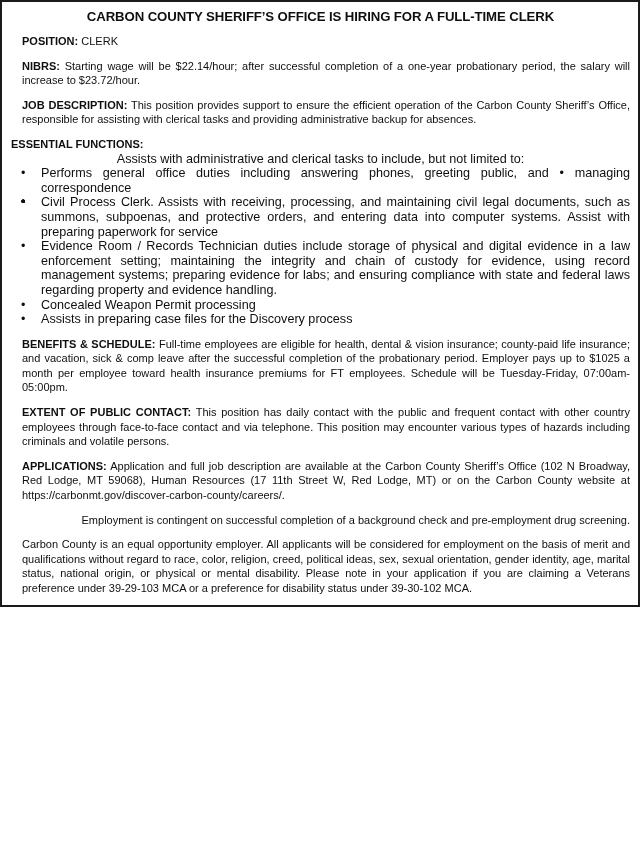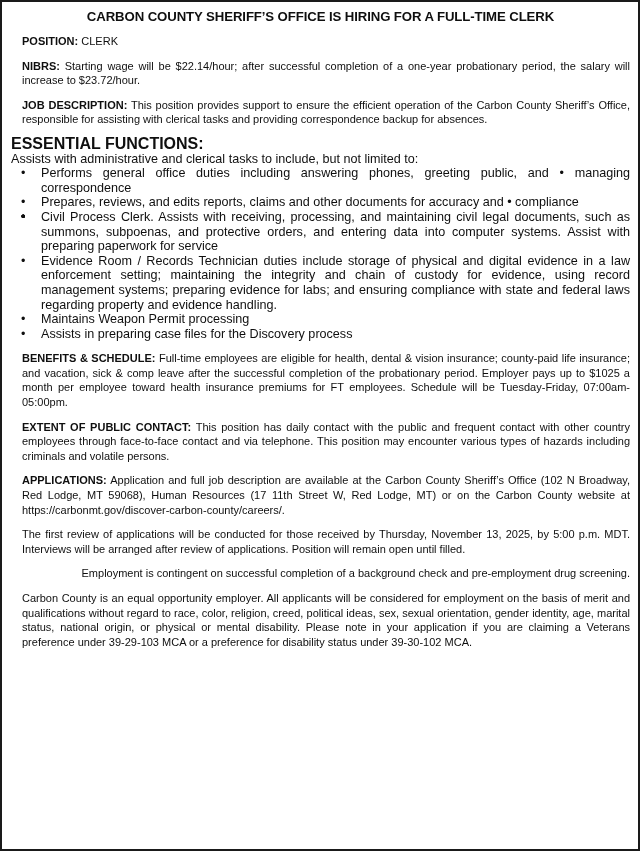--- a/index.html
+++ b/index.html
@@ -10,21 +10,21 @@
   body {
     width: 640px;
     height: 851px;
     font-family: "Liberation Sans", sans-serif;
     color: #0f0f0f;
     -webkit-font-smoothing: antialiased;
   }
   .ad-frame {
     box-sizing: border-box;
     width: 640px;
-    height: 851px;
+    height: 607px;
     border: 2px solid #1a1a1a;
     padding: 5px 8px 12px 9px;
     overflow: hidden;
   }
   .ad-title {
     text-align: center;
     font-weight: bold;
     font-size: 13.2px;
     letter-spacing: -0.1px;
     line-height: 16px;
@@ -39,29 +39,30 @@
   .para.tight {
     margin-bottom: 0;
   }
   .para.nojust {
     text-align: right;
   }
   .lead {
     font-weight: bold;
   }
   .section-head {
-    font-size: 16px;
+    font-size: 11px;
     line-height: 14.6px;
     font-weight: bold;
     margin: 0;
   }
   .intro-line {
     font-size: 12.6px;
     line-height: 14.6px;
     margin: 0;
+    text-align: center;
   }
   ul.bullets {
     list-style: none;
     margin: 0 0 10px 0;
     padding: 0;
   }
   ul.bullets li {
     position: relative;
     padding-left: 30px;
     font-size: 12.6px;
@@ -81,43 +82,42 @@
 <body>
 
 <div class="ad-frame">
 
   <div class="ad-title">CARBON COUNTY SHERIFF’S OFFICE IS HIRING FOR A FULL-TIME CLERK</div>
 
   <p class="para"><span class="lead">POSITION:</span><span> CLERK</span></p>
 
   <p class="para"><span class="lead">NIBRS:</span><span> Starting wage will be $22.14/hour; after successful completion of a one-year probationary period, the salary will increase to $23.72/hour.</span></p>
 
-  <p class="para"><span class="lead">JOB DESCRIPTION:</span><span> This position provides support to ensure the efficient operation of the Carbon County Sheriff’s Office, responsible for assisting with clerical tasks and providing correspondence backup for absences.</span></p>
+  <p class="para"><span class="lead">JOB DESCRIPTION:</span><span> This position provides support to ensure the efficient operation of the Carbon County Sheriff’s Office, responsible for assisting with clerical tasks and providing administrative backup for absences.</span></p>
 
   <div class="section-head">ESSENTIAL FUNCTIONS:</div>
   <div class="intro-line">Assists with administrative and clerical tasks to include, but not limited to:</div>
 
   <ul class="bullets">
     <li><span class="dot">•</span><span>Performs general office duties including answering phones, greeting public, and • managing correspondence</span></li>
-    <li><span class="dot">•</span><span>Prepares, reviews, and edits reports, claims and other documents for accuracy and • compliance</span></li>
+    <li><span class="dot">•</span></li>
     <li><span class="dot">•</span></li>
     <li><span class="dot">•</span></li>
     <li><span class="dot">•</span></li>
     <li><span class="dot">•</span></li>
     <li><span class="dot">•</span><span>Civil Process Clerk. Assists with receiving, processing, and maintaining civil legal documents, such as summons, subpoenas, and protective orders, and entering data into computer systems. Assist with preparing paperwork for service</span></li>
     <li><span class="dot">•</span><span>Evidence Room / Records Technician duties include storage of physical and digital evidence in a law enforcement setting; maintaining the integrity and chain of custody for evidence, using record management systems; preparing evidence for labs; and ensuring compliance with state and federal laws regarding property and evidence handling.</span></li>
-    <li><span class="dot">•</span><span>Maintains Weapon Permit processing</span></li>
+    <li><span class="dot">•</span><span>Concealed Weapon Permit processing</span></li>
     <li><span class="dot">•</span><span>Assists in preparing case files for the Discovery process</span></li>
   </ul>
 
   <p class="para"><span class="lead">BENEFITS &amp; SCHEDULE:</span><span> Full-time employees are eligible for health, dental &amp; vision insurance; county-paid life insurance; and vacation, sick &amp; comp leave after the successful completion of the probationary period. Employer pays up to $1025 a month per employee toward health insurance premiums for FT employees. Schedule will be Tuesday-Friday, 07:00am-05:00pm.</span></p>
 
   <p class="para"><span class="lead">EXTENT OF PUBLIC CONTACT:</span><span> This position has daily contact with the public and frequent contact with other country employees through face-to-face contact and via telephone. This position may encounter various types of hazards including criminals and volatile persons.</span></p>
 
   <p class="para"><span class="lead">APPLICATIONS:</span><span> Application and full job description are available at the Carbon County Sheriff’s Office (102 N Broadway, Red Lodge, MT 59068), Human Resources (17 11th Street W, Red Lodge, MT) or on the Carbon County website at https://carbonmt.gov/discover-carbon-county/careers/.</span></p>
 
-  <p class="para">The first review of applications will be conducted for those received by Thursday, November 13, 2025, by 5:00 p.m. MDT. Interviews will be arranged after review of applications. Position will remain open until filled.</p>
 
   <p class="para nojust">Employment is contingent on successful completion of a background check and pre-employment drug screening.</p>
 
   <p class="para tight">Carbon County is an equal opportunity employer. All applicants will be considered for employment on the basis of merit and qualifications without regard to race, color, religion, creed, political ideas, sex, sexual orientation, gender identity, age, marital status, national origin, or physical or mental disability. Please note in your application if you are claiming a Veterans preference under 39-29-103 MCA or a preference for disability status under 39-30-102 MCA.</p>
 
 </div>
 
 </body></html>

